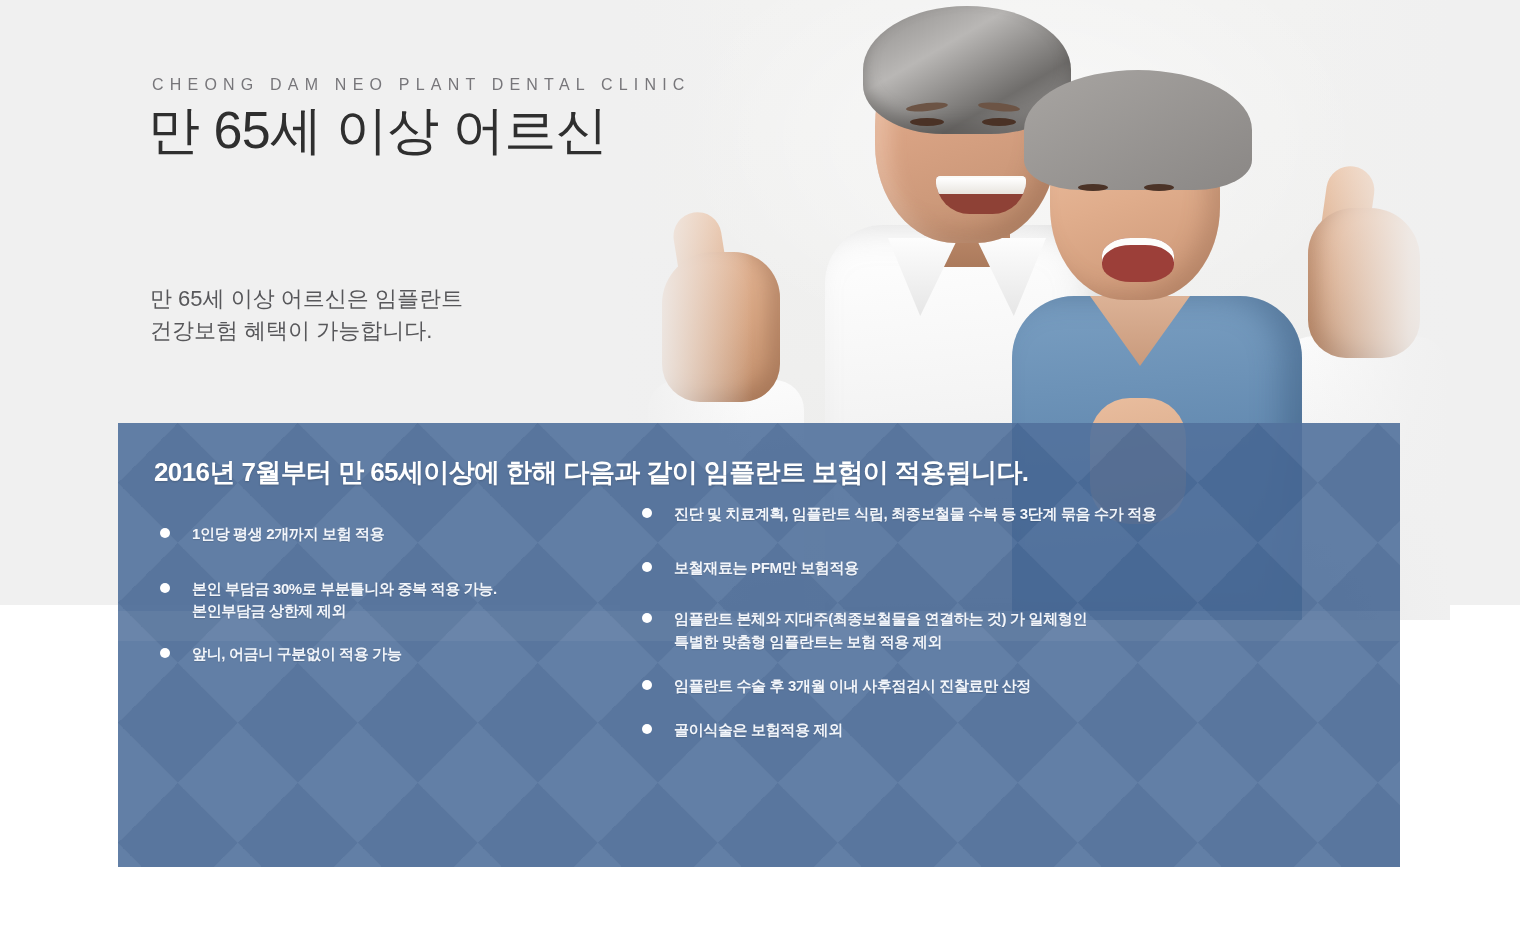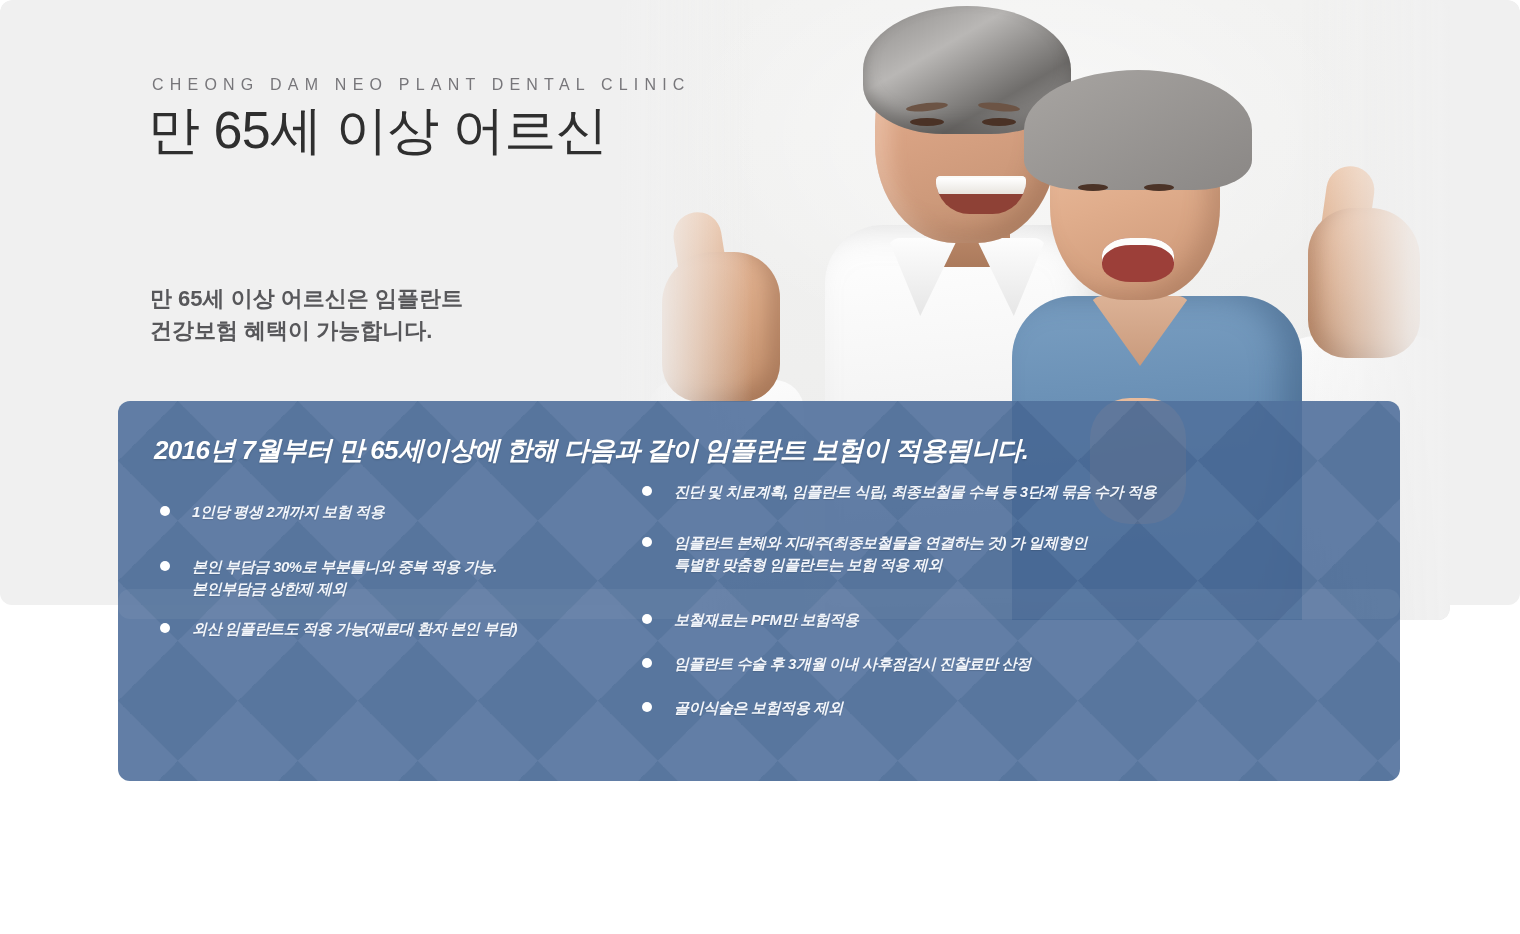--- a/index.html
+++ b/index.html
@@ -1,16 +1,16 @@
 <!DOCTYPE html>
 <html lang="ko"><head>
 <meta charset="utf-8">
 <title>CHEONG DAM NEO PLANT DENTAL CLINIC</title>
 <style>
-  * { margin:0; padding:0; box-sizing:border-box;border-radius:12px; }
+  * { margin:0; padding:0; box-sizing:border-box; }
   html, body {
     width:1520px; height:934px;
     font-family:"Liberation Sans","DejaVu Sans",sans-serif;
     background:#ffffff;
     overflow:hidden;
   }
 
   #stage {
     position:relative;
     width:1520px; height:934px;
@@ -198,32 +198,31 @@
     font-size:52px; font-weight:300; color:#2f2f2f;
     letter-spacing:-0.5px; white-space:nowrap; line-height:1.18;
   }
   .headline2 {
     position:absolute; left:148px; top:168px;
     font-size:54px; font-weight:800; color:#92c6fa;
     letter-spacing:-1px; white-space:nowrap; line-height:1.18;
   }
   .subcopy {
     position:absolute; left:150px; top:283px;
-    font-size:22px; font-weight:700; color:#57575a;
+    font-size:22px; font-weight:400; color:#57575a;
     line-height:1.45; white-space:pre-line;
   }
 
   
   .panel {
     position:absolute;
-    left:118px; top:401px;
-    width:1282px; height:380px;
+    left:118px; top:423px;
+    width:1282px; height:444px;
     background:rgba(73,106,152,0.90);
     overflow:hidden;
-    font-style:italic;
   }
   .panel-pattern {
     position:absolute; inset:0;
     background-image:
       linear-gradient(45deg, rgba(255,255,255,.045) 25%, transparent 25%, transparent 75%, rgba(255,255,255,.045) 75%),
       linear-gradient(-45deg, rgba(255,255,255,.045) 25%, transparent 25%, transparent 75%, rgba(255,255,255,.045) 75%);
     background-size:120px 120px;
     background-position:0 0, 0 0;
   }
   .panel-pattern2 {
@@ -324,27 +323,27 @@
     <div class="panel-pattern2"></div>
     <div class="panel-band"></div>
 
     <div class="panel-title">2016년 7월부터 만 65세이상에 한해 다음과 같이 임플란트 보험이 적용됩니다.</div>
 
     <div class="cols">
       <div class="col col-left">
         <div class="bullet-item" style="margin-top:20px">1인당 평생 2개까지 보험 적용</div>
         <div class="bullet-item" style="margin-top:33px">본인 부담금 30%로 부분틀니와 중복 적용 가능.
 본인부담금 상한제 제외</div>
-        <div class="bullet-item" style="margin-top:17px">외산 임플란트도 적용 가능(재료대 환자 본인 부담)</div>
+        <div class="bullet-item" style="margin-top:20px">앞니, 어금니 구분없이 적용 가능</div>
       </div>
 
       <div class="col col-right">
         <div class="bullet-item" style="margin-top:0px">진단 및 치료계획, 임플란트 식립, 최종보철물 수복 등 3단계 묶음 수가 적용</div>
+        <div class="bullet-item" style="margin-top:32px">보철재료는 PFM만 보험적용</div>
         <div class="bullet-item" style="margin-top:29px">임플란트 본체와 지대주(최종보철물을 연결하는 것) 가 일체형인
 특별한 맞춤형 임플란트는 보험 적용 제외</div>
-        <div class="bullet-item" style="margin-top:32px">보철재료는 PFM만 보험적용</div>
         <div class="bullet-item" style="margin-top:22px">임플란트 수술 후 3개월 이내 사후점검시 진찰료만 산정</div>
         <div class="bullet-item" style="margin-top:22px">골이식술은 보험적용 제외</div>
       </div>
     </div>
   </div>
 
 </div>
 
 </body></html>

